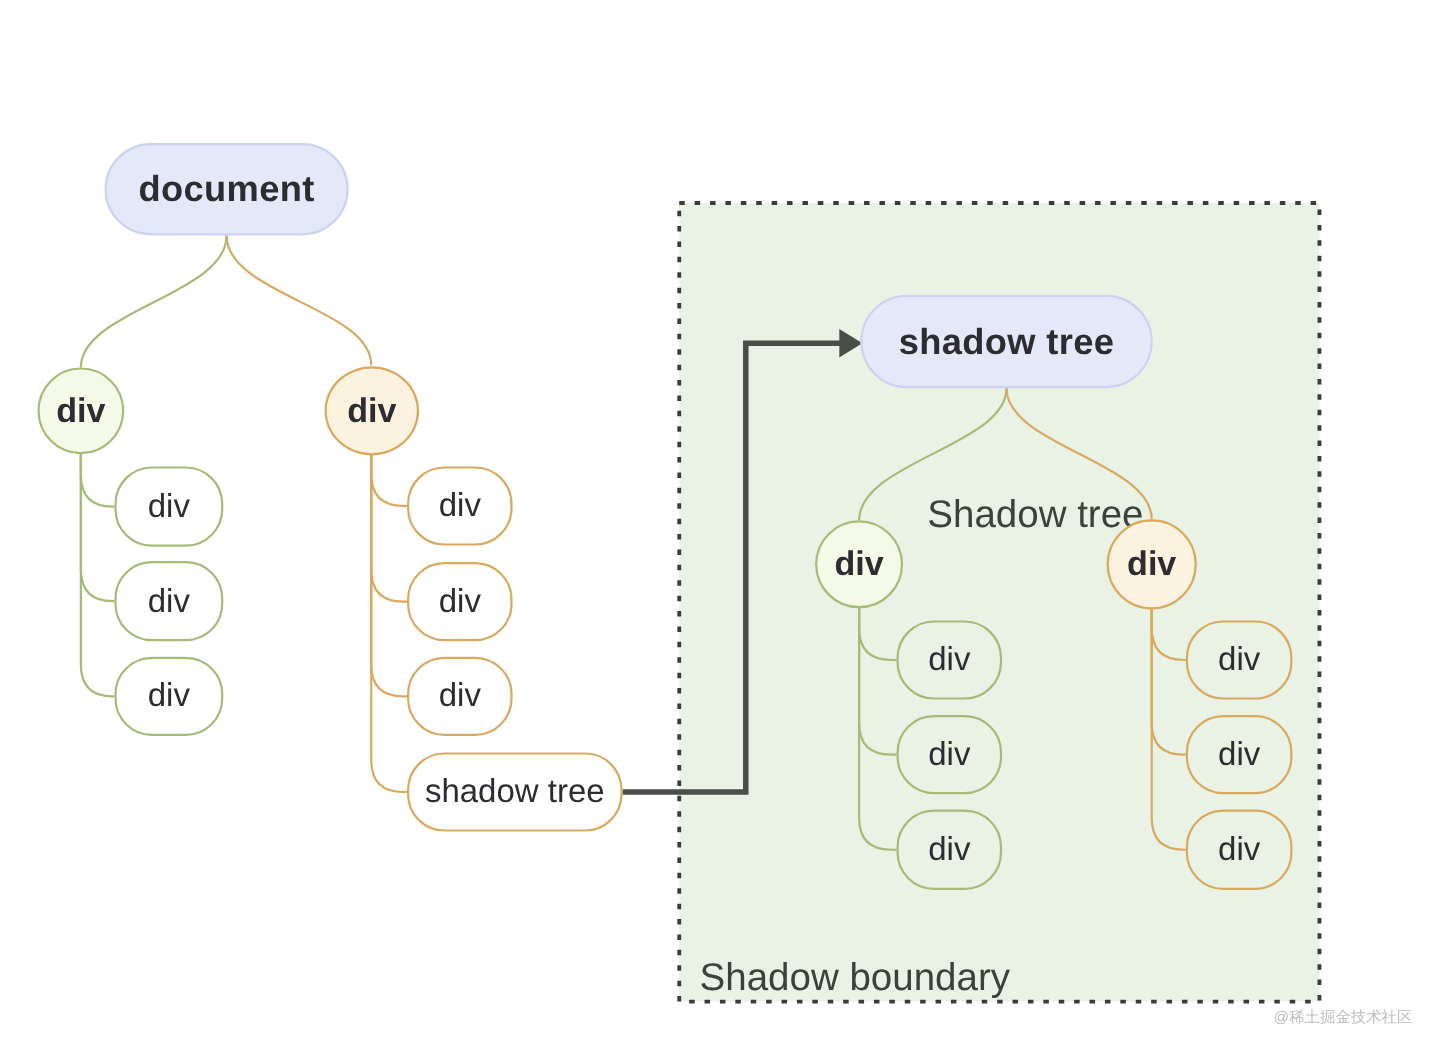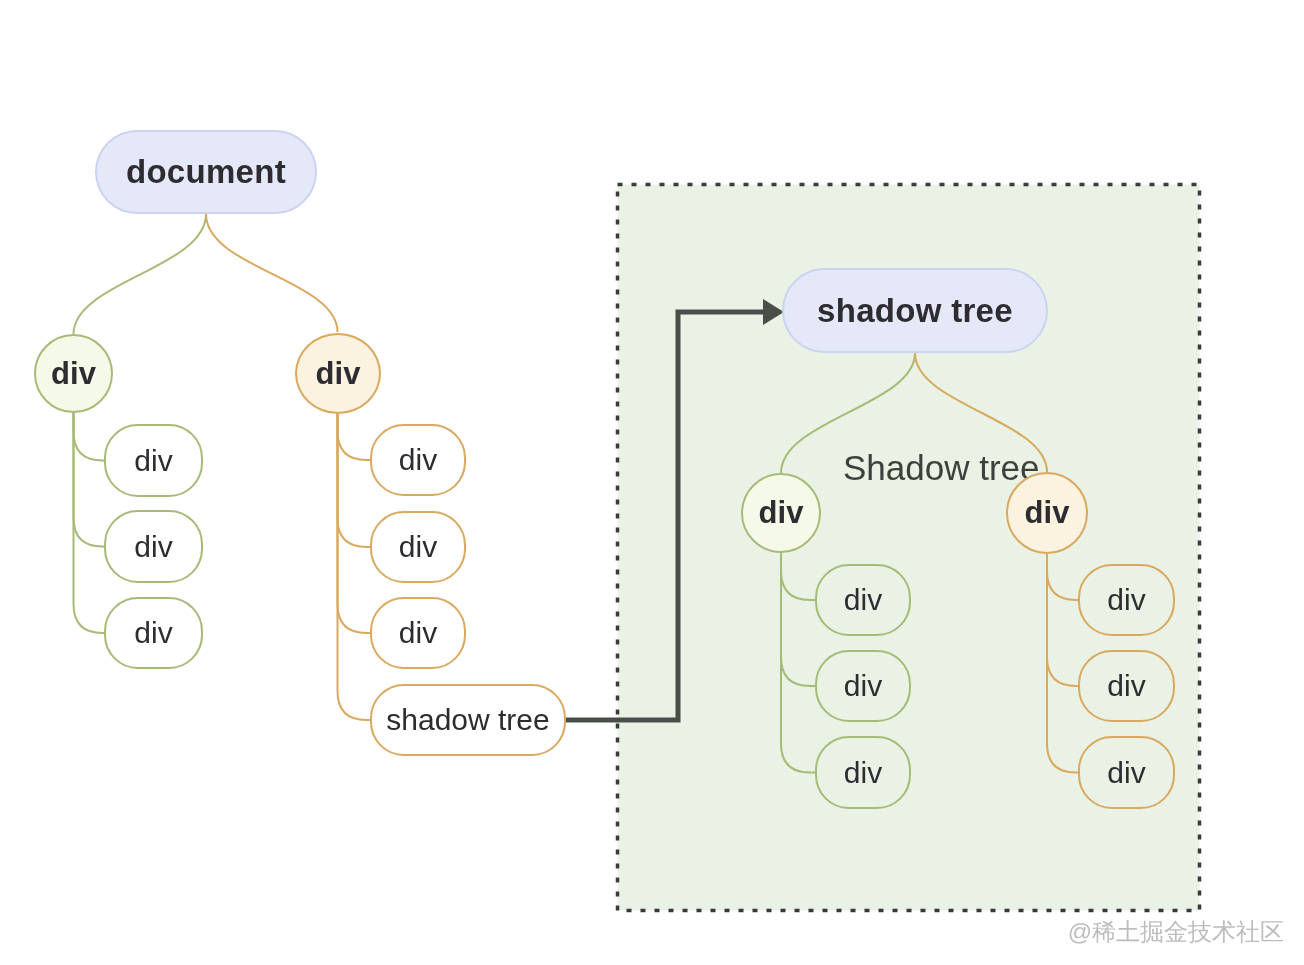--- a/index.html
+++ b/index.html
@@ -8,21 +8,21 @@
   svg.layer{position:absolute;left:0;top:0;}
   .node{position:absolute;display:flex;align-items:center;justify-content:center;box-sizing:border-box;color:var(--text,#2c2c31);}
   .pill-lav{background:var(--lavender-fill,#e4e8f8);border:2px solid var(--lavender-stroke,#ccd3f0);border-radius:44px;font-size:33px;font-weight:700;letter-spacing:0.3px;}
   .circle{border-radius:50%;font-size:31px;font-weight:600;}
   .circle.green{background:var(--green-fill,#f5f9e7);border:2px solid var(--green-stroke,#a7ba77);}
   .circle.orange{background:var(--orange-fill,#fbf2df);border:2px solid var(--orange-stroke,#d9a95f);}
   .leaf{border-radius:34px;font-size:30px;font-weight:400;background:transparent;}
   .leaf.green{border:2px solid var(--green-stroke,#a7ba77);}
   .leaf.orange{border:2px solid var(--orange-stroke,#d9a95f);}
   .caption{position:absolute;font-size:35px;color:var(--caption-text,#3b413b);}
-  .watermark{position:absolute;font-size:24px;color:var(--watermark-text,#bdbdbd);}
+  .watermark{position:absolute;font-size:14px;color:var(--watermark-text,#bdbdbd);}
   .edge{fill:none;stroke-width:2px;}
   .edge.green{stroke:var(--green-stroke,#a7ba77);}
   .edge.orange{stroke:var(--orange-stroke,#d9a95f);}
   .boundary{fill:var(--box-fill,#e9f2e4);stroke:var(--boundary-stroke,#3b3b3b);stroke-width:3.5px;}
   .arrow-line{fill:none;stroke:var(--arrow,#4a4e48);stroke-width:5px;}
   .arrow-head{fill:var(--arrow,#4a4e48);}
 </style>
 </head>
 <body>
 
@@ -110,15 +110,16 @@
   <div class="node leaf orange" style="left:1078px;top:564px;width:97px;height:72px;">
       <span>div</span>
     </div>
   <div class="node leaf orange" style="left:1078px;top:650px;width:97px;height:72px;">
       <span>div</span>
     </div>
   <div class="node leaf orange" style="left:1078px;top:736px;width:97px;height:73px;">
       <span>div</span>
     </div>
 
+  <div class="caption" style="left:636px;top:869px;">Shadow boundary</div>
 
   <div class="watermark" style="right:20px;top:916px;">@稀土掘金技术社区</div>
 </div>
 
 </body></html>

